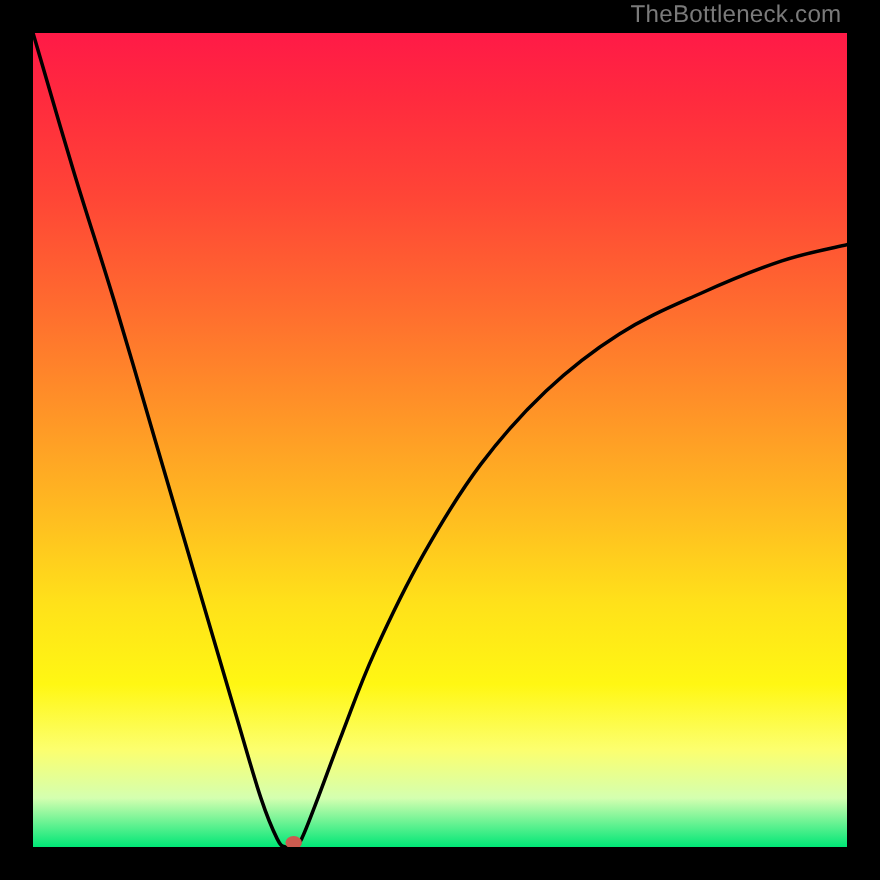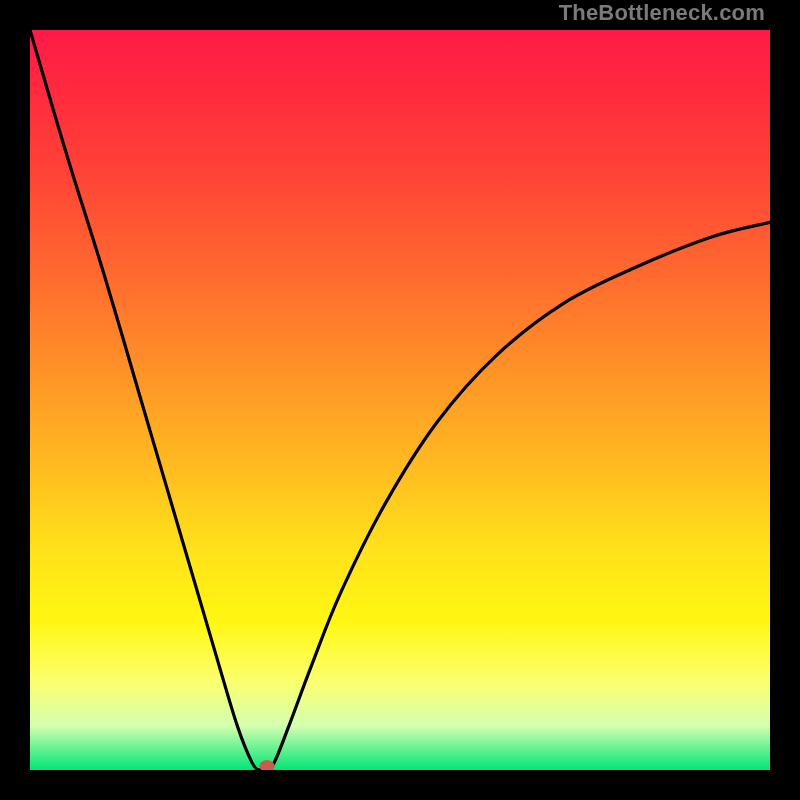--- a/index.html
+++ b/index.html
@@ -44,21 +44,21 @@
       #d4ffb0 94%,
       #00e676 100%
     );
   }
   .watermark {
     position: absolute;
     top: 0;
     right: 35px;
     color: #7a7a7a;
     font-size: 22px;
-    font-weight: 700;
+    font-weight: 400;
     letter-spacing: 0.2px;
     user-select: none;
   }
   svg.curve {
     position: absolute;
     inset: 0;
     width: 100%;
     height: 100%;
   }
   .dot {

